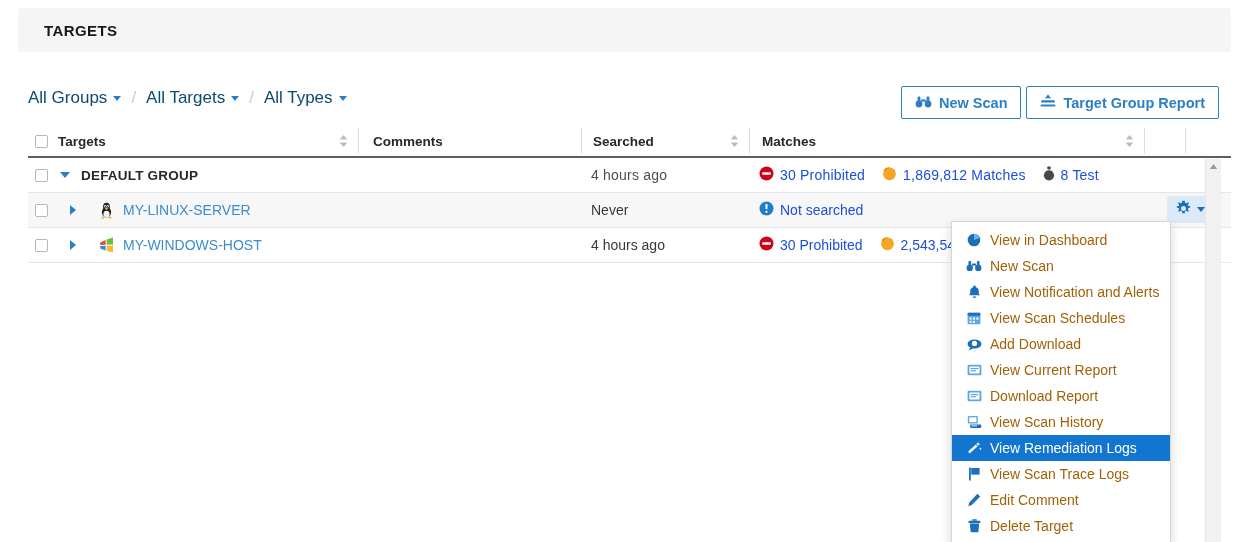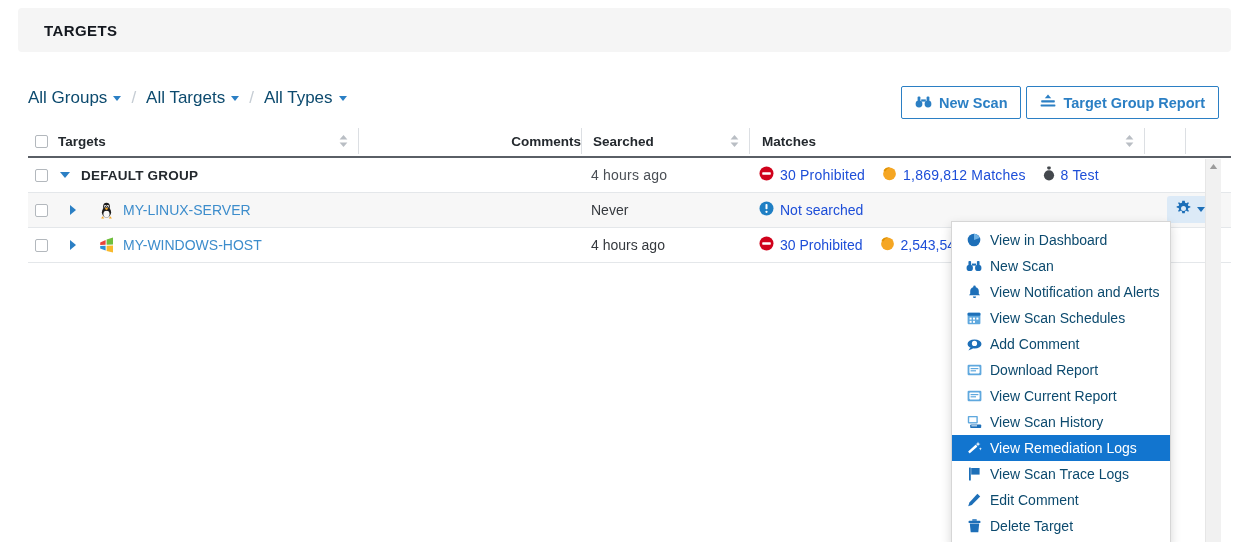--- a/index.html
+++ b/index.html
@@ -89,21 +89,21 @@
   .thead {
     display: flex;
     align-items: center;
     height: 32px;
     border-bottom: 2.5px solid #5a5f66;
     font-size: 13.5px;
     font-weight: bold;
     color: #24292e;
   }
   .col-targets   { width: 330px; display: flex; align-items: center; padding-left: 7px; }
-  .col-comments  { width: 222px; padding-left: 14px; text-align: right; }
+  .col-comments  { width: 222px; padding-left: 14px; }
   .col-searched  { width: 167px; padding-left: 11px; }
   .col-matches   { flex: 1; padding-left: 12px; min-width: 0; }
   .col-x1        { width: 40px; }
   .col-x2        { width: 45px; }
 
   .vdiv {
     width: 1px;
     align-self: stretch;
     background: #dcdfe3;
     margin-top: 2px; margin-bottom: 2px;
@@ -210,21 +210,21 @@
     box-shadow: 0 4px 10px rgba(0,0,0,0.16);
     padding: 5px 0 6px 0;
     z-index: 50;
   }
   .menu-item {
     height: 26px;
     display: flex;
     align-items: center;
     padding: 0 10px 0 14px;
     font-size: 14px;
-    color: #0c4a6e;
+    color: #a16207;
     cursor: pointer;
     white-space: nowrap;
   }
   .menu-item.active {
     background: #1275cf;
     color: #ffffff;
   }
   .menu-ico {
     width: 16px; height: 16px;
     margin-right: 8px;
@@ -496,45 +496,45 @@
   </div>
 
   <div class="menu-item">
     <span class="menu-ico">
       <svg width="15" height="13" viewBox="0 0 15 13" fill="#1d6fb8">
           <ellipse cx="7.5" cy="6" rx="7" ry="4.6"></ellipse>
           <path d="M3.4 9.4 L1.4 12.6 L6.2 10.6 Z"></path>
           <circle cx="7.5" cy="5.4" r="2.6" fill="#ffffff"></circle>
         </svg>
     </span>
-    <span>Add Comment</span>
+    <span>Add Download</span>
   </div>
 
   <div class="menu-item">
     <span class="menu-ico">
       <svg width="15" height="12" viewBox="0 0 15 12">
           <rect x="0.6" y="0.8" width="13.8" height="10.4" rx="1.2" fill="#5fa8de"></rect>
           <rect x="2.4" y="2.6" width="10.2" height="6.8" rx="0.8" fill="#ffffff"></rect>
           <rect x="3.6" y="4.0" width="7.8" height="1.2" fill="#5fa8de"></rect>
           <rect x="3.6" y="6.2" width="5.4" height="1.2" fill="#5fa8de"></rect>
         </svg>
     </span>
-    <span>Download Report</span>
+    <span>View Current Report</span>
   </div>
 
   <div class="menu-item">
     <span class="menu-ico">
       <svg width="15" height="12" viewBox="0 0 15 12">
           <rect x="0.6" y="0.8" width="13.8" height="10.4" rx="1.2" fill="#5fa8de"></rect>
           <rect x="2.4" y="2.6" width="10.2" height="6.8" rx="0.8" fill="#ffffff"></rect>
           <rect x="3.6" y="4.0" width="7.8" height="1.2" fill="#5fa8de"></rect>
           <rect x="3.6" y="6.2" width="5.4" height="1.2" fill="#5fa8de"></rect>
         </svg>
     </span>
-    <span>View Current Report</span>
+    <span>Download Report</span>
   </div>
 
   <div class="menu-item">
     <span class="menu-ico">
       <svg width="15" height="14" viewBox="0 0 15 14">
           <rect x="0.8" y="1" width="10" height="7.4" rx="0.8" fill="#5fa8de"></rect>
           <rect x="2.2" y="2.3" width="7.2" height="4.8" fill="#ffffff"></rect>
           <rect x="3.2" y="9.4" width="11" height="3.6" rx="0.8" fill="#1d6fb8"></rect>
           <rect x="4.4" y="10.4" width="5.6" height="0.9" fill="#ffffff"></rect>
         </svg>

